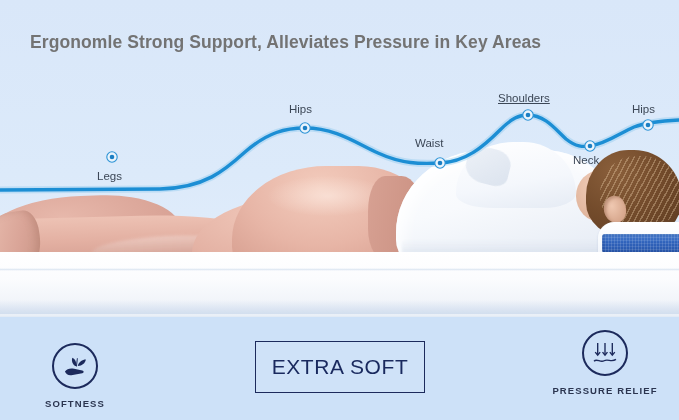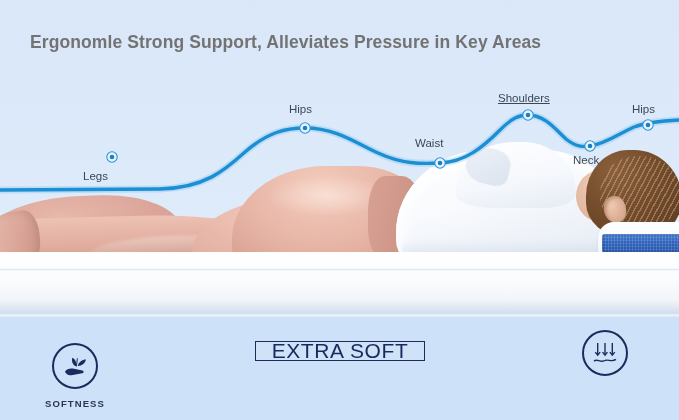--- a/index.html
+++ b/index.html
@@ -259,21 +259,21 @@
   .feature .cap {
     margin-top: 9px;
     font-size: 9.5px;
     font-weight: bold;
     letter-spacing: 1.1px;
     color: #2b3550;
   }
   .extra-soft {
     position: absolute;
     left: 255px; top: 341px;
-    width: 170px; height: 20px;
+    width: 170px; height: 52px;
     box-sizing: border-box;
     border: 1.3px solid #1c2a5c;
     display: flex;
     align-items: center;
     justify-content: center;
     font-size: 21px;
     letter-spacing: .6px;
     color: #19295e;
     background: rgba(255,255,255,.05);
   }
@@ -329,21 +329,21 @@
         <circle cx="528" cy="115" r="5.2" fill="#eaf4fc" stroke="#2c93d6" stroke-width="1.1"></circle>
         <circle cx="528" cy="115" r="2.3" fill="#1b7fc4"></circle>
         <circle cx="590" cy="146" r="5.2" fill="#eaf4fc" stroke="#2c93d6" stroke-width="1.1"></circle>
         <circle cx="590" cy="146" r="2.3" fill="#1b7fc4"></circle>
         <circle cx="648" cy="125" r="5.2" fill="#eaf4fc" stroke="#2c93d6" stroke-width="1.1"></circle>
         <circle cx="648" cy="125" r="2.3" fill="#1b7fc4"></circle>
       </g>
   </svg>
 
   <div id="curve-labels">
-      <div class="pt-label" style="left: 83px; top: 170px;">Legs</div>
+      <div class="pt-label" style="left: 97px; top: 170px;">Legs</div>
       <div class="pt-label" style="left: 289px; top: 103px;">Hips</div>
       <div class="pt-label" style="left: 415px; top: 137px;">Waist</div>
       <div class="pt-label" style="left: 498px; top: 92px; text-decoration: underline;">Shoulders</div>
       <div class="pt-label" style="left: 573px; top: 154px;">Neck</div>
       <div class="pt-label" style="left: 632px; top: 103px;">Hips</div>
     </div>
 
   <div class="feature" style="left:0px; top:343px;">
     <div class="badge-circle">
       <svg viewBox="0 0 46 46" width="42" height="42" style="position:absolute;left:0;top:0;">
@@ -367,15 +367,16 @@
           <path d="M15 12 L15 25"></path>
             <path d="M12.3 22 L15 25.4 L17.7 22"></path>
           <path d="M23 12 L23 25"></path>
             <path d="M20.3 22 L23 25.4 L25.7 22"></path>
           <path d="M31 12 L31 25"></path>
             <path d="M28.3 22 L31 25.4 L33.7 22"></path>
           <path d="M11 32 C14 28.5 18 34 22 31.5 C26 29 30 33.5 35 30"></path>
         </g>
       </svg>
     </div>
+    <div class="cap">PRESSURE RELIEF</div>
   </div>
 
 </div>
 
 </body></html>

